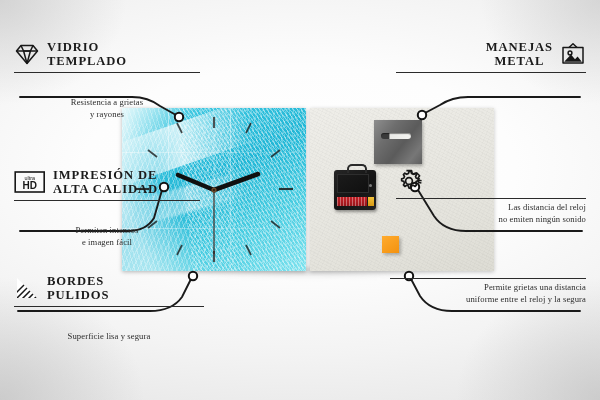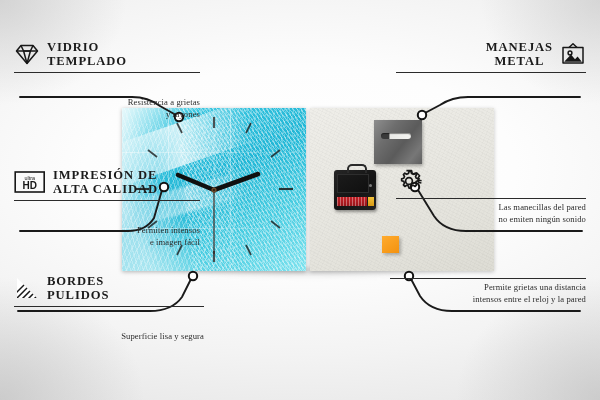--- a/index.html
+++ b/index.html
@@ -40,21 +40,21 @@
   .feat.left .ttl{text-align:left;}
   .feat.right .ttl{text-align:center;}
   .rule{
     height:1px;background:#2b2b2b;margin-top:4px;
   }
   .sub{
     font-family:"Liberation Serif",serif;
     font-size:8.6px;color:#2c2c2c;line-height:1.38;margin-top:3px;
     letter-spacing:.1px;
   }
-  .feat.left .sub{text-align:right;margin-top:24px;}
+  .feat.left .sub{text-align:center;margin-top:24px;}
   .feat.right .sub{text-align:right;}
   .ico{width:26px;height:26px;flex:0 0 26px;display:block;}
 
   
   #f-glass {left:14px; top:40px;  width:186px;}
   #f-print {left:14px; top:168px; width:186px;}
   #f-edges {left:14px; top:274px; width:190px;}
   
   #f-hooks {right:14px;top:40px;  width:190px;}
   #f-mech  {right:14px;top:168px; width:190px;}
@@ -377,26 +377,26 @@
         <path d="M13 3.2
                  l2.0 .25 .55 2.1 1.75 .75 1.85-1.1 1.45 1.45 -1.1 1.85 .75 1.75 2.1 .55
                  v2.0 l-2.1 .55 -.75 1.75 1.1 1.85 -1.45 1.45 -1.85-1.1 -1.75 .75 -.55 2.1
                  h-2.0 l-.55-2.1 -1.75-.75 -1.85 1.1 -1.45-1.45 1.1-1.85 -.75-1.75 -2.1-.55
                  v-2.0 l2.1-.55 .75-1.75 -1.1-1.85 1.45-1.45 1.85 1.1 1.75-.75 .55-2.1 z" fill="none" stroke="#171717" stroke-width="1.7" stroke-linejoin="round"></path>
         <circle cx="13" cy="13" r="3.4" fill="none" stroke="#171717" stroke-width="1.7"></circle>
       </svg>
     </div>
     <div class="rule"></div>
     <div class="sub">
-      <div>Las manecillas del pared</div>
+      <div>Las distancia del reloj</div>
       <div>no emiten ningún sonido</div>
     </div>
   </div>
 
   <div class="feat right" id="f-foam">
     <div class="rule"></div>
     <div class="sub">
       <div>Permite grietas una distancia</div>
-      <div>intensos entre el reloj y la pared</div>
+      <div>uniforme entre el reloj y la segura</div>
     </div>
   </div>
 
 </div>
 
 </body></html>

